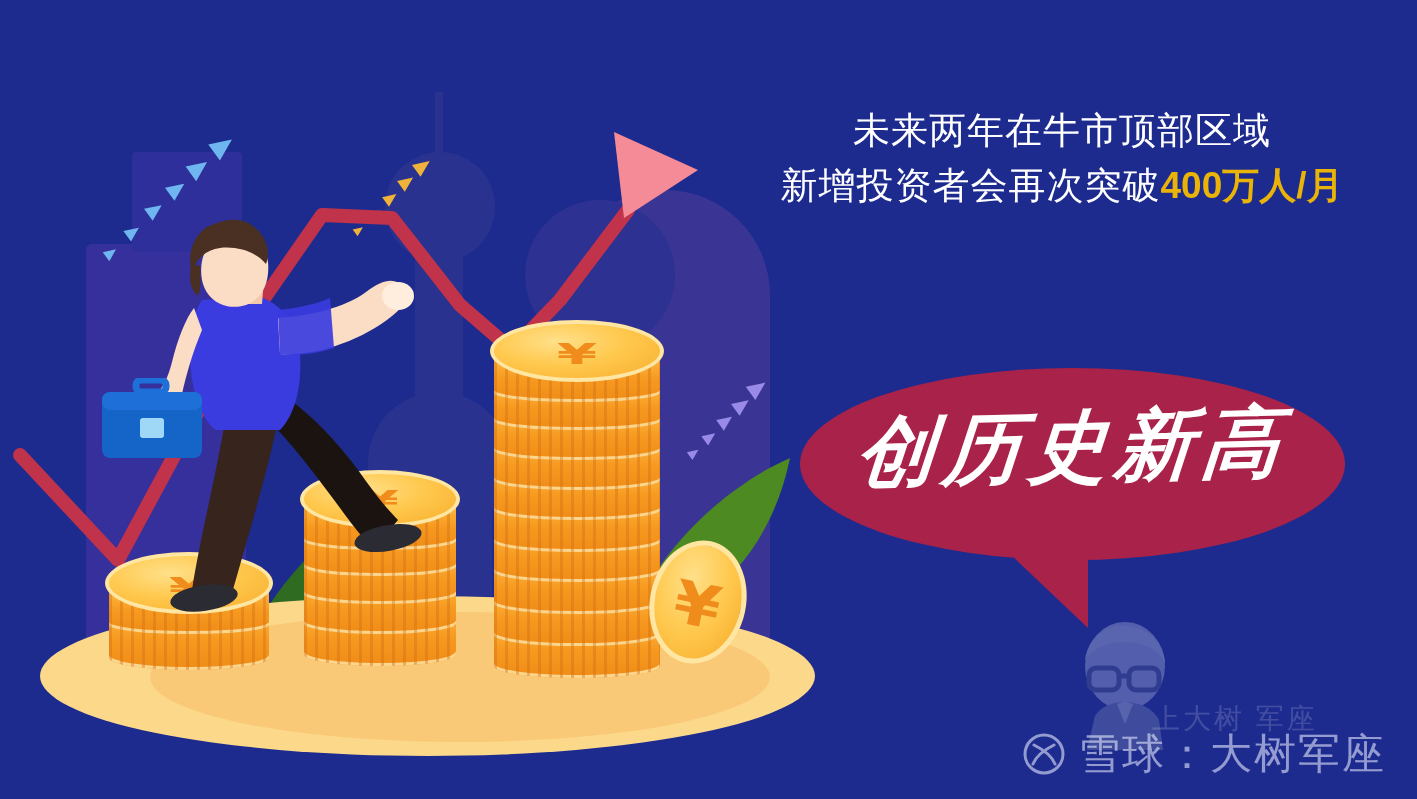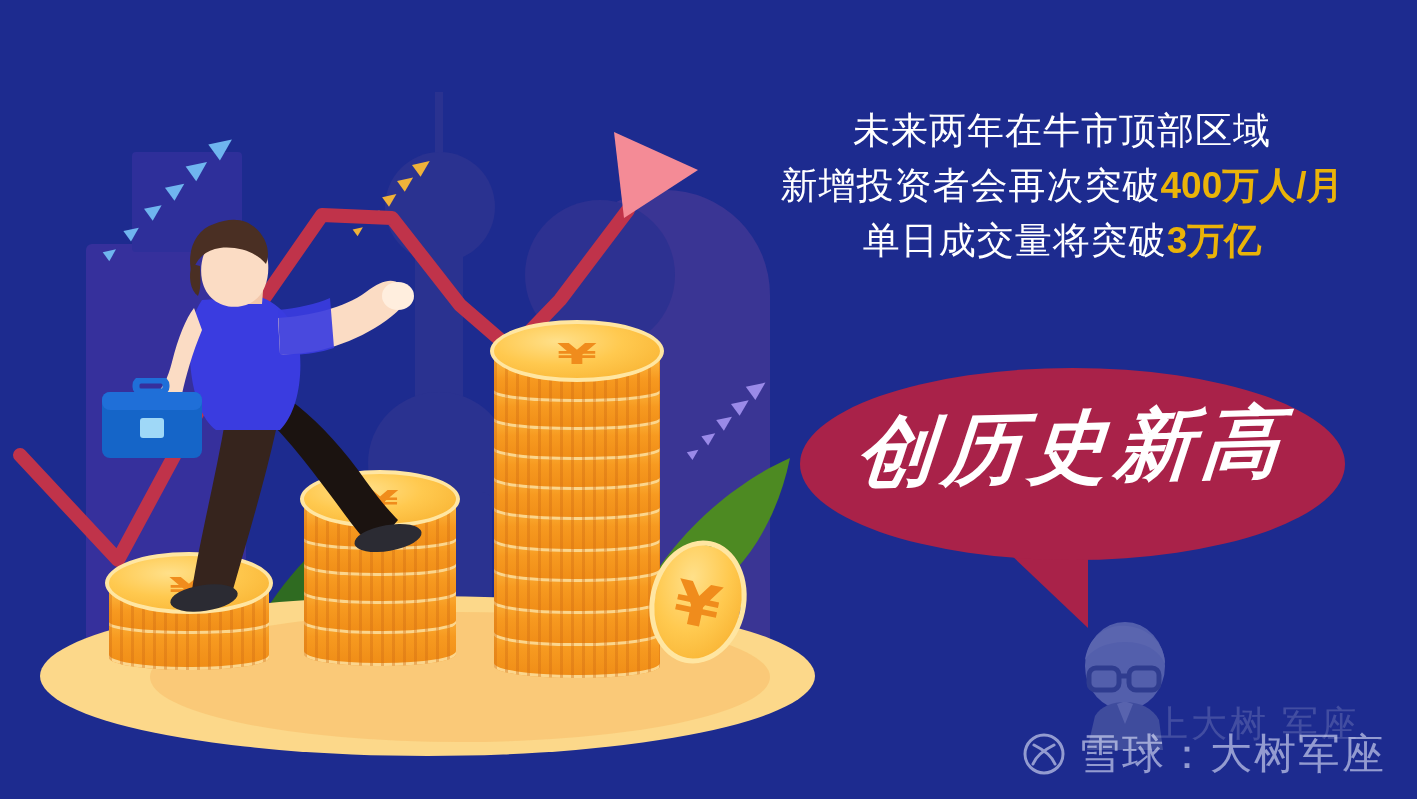--- a/index.html
+++ b/index.html
@@ -237,21 +237,21 @@
   
   .wm-avatar {
     position: absolute;
     left: 1065px; top: 620px;
     width: 120px; height: 130px;
     opacity: .30;
   }
   .wm-ghost {
     position: absolute;
     left: 1152px; top: 700px;
-    font-size: 36px;
+    font-size: 28px;
     color: #ffffff;
     opacity: .16;
     letter-spacing: 3px;
     white-space: nowrap;
   }
   .wm-bar {
     position: absolute;
     left: 1022px; top: 726px;
     display: flex;
     align-items: center;
@@ -425,21 +425,20 @@
     <rect x="36" y="2" width="30" height="12" rx="5" fill="none" stroke="#1f6fd8" stroke-width="7"></rect>
     <rect x="2" y="14" width="100" height="66" rx="8" fill="#1565c8"></rect>
     <rect x="2" y="14" width="100" height="18" rx="8" fill="#1f6fd8"></rect>
     <rect x="40" y="40" width="24" height="20" rx="3" fill="#9fd8f7"></rect>
   </svg>
 
 
   <div class="headline">
     <div class="hl-line">未来两年在牛市顶部区域</div>
     <div class="hl-line"><span>新增投资者会再次突破</span><span class="hl-hi">400万人/月</span></div>
-    <div class="hl-line"><span>单日成交量将突破</span><span class="hl-hi">3万亿</span></div>
   </div>
 
   <div class="bubble-wrap">
     <div class="bubble-tail"></div>
     <div class="bubble-ellipse"></div>
     <div class="bubble-text">创历史新高</div>
   </div>
 
   <svg class="wm-avatar" viewBox="0 0 120 130">
     <ellipse cx="60" cy="46" rx="40" ry="44" fill="#cfd6f0"></ellipse>

